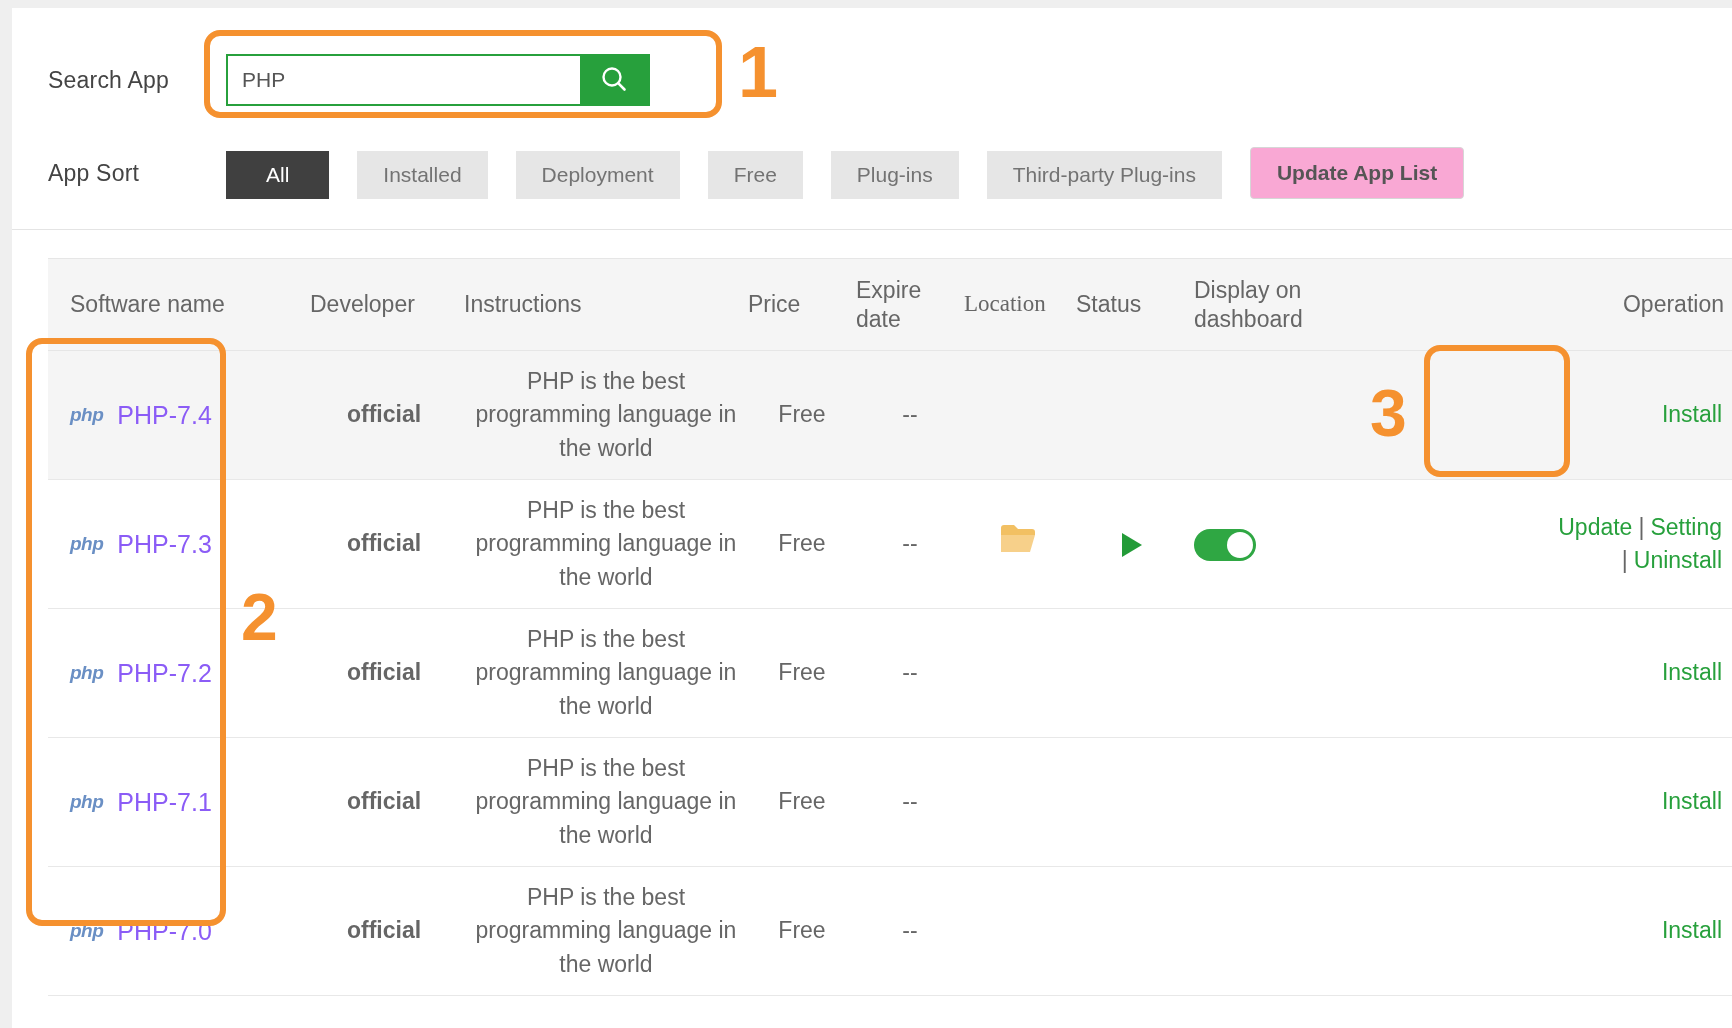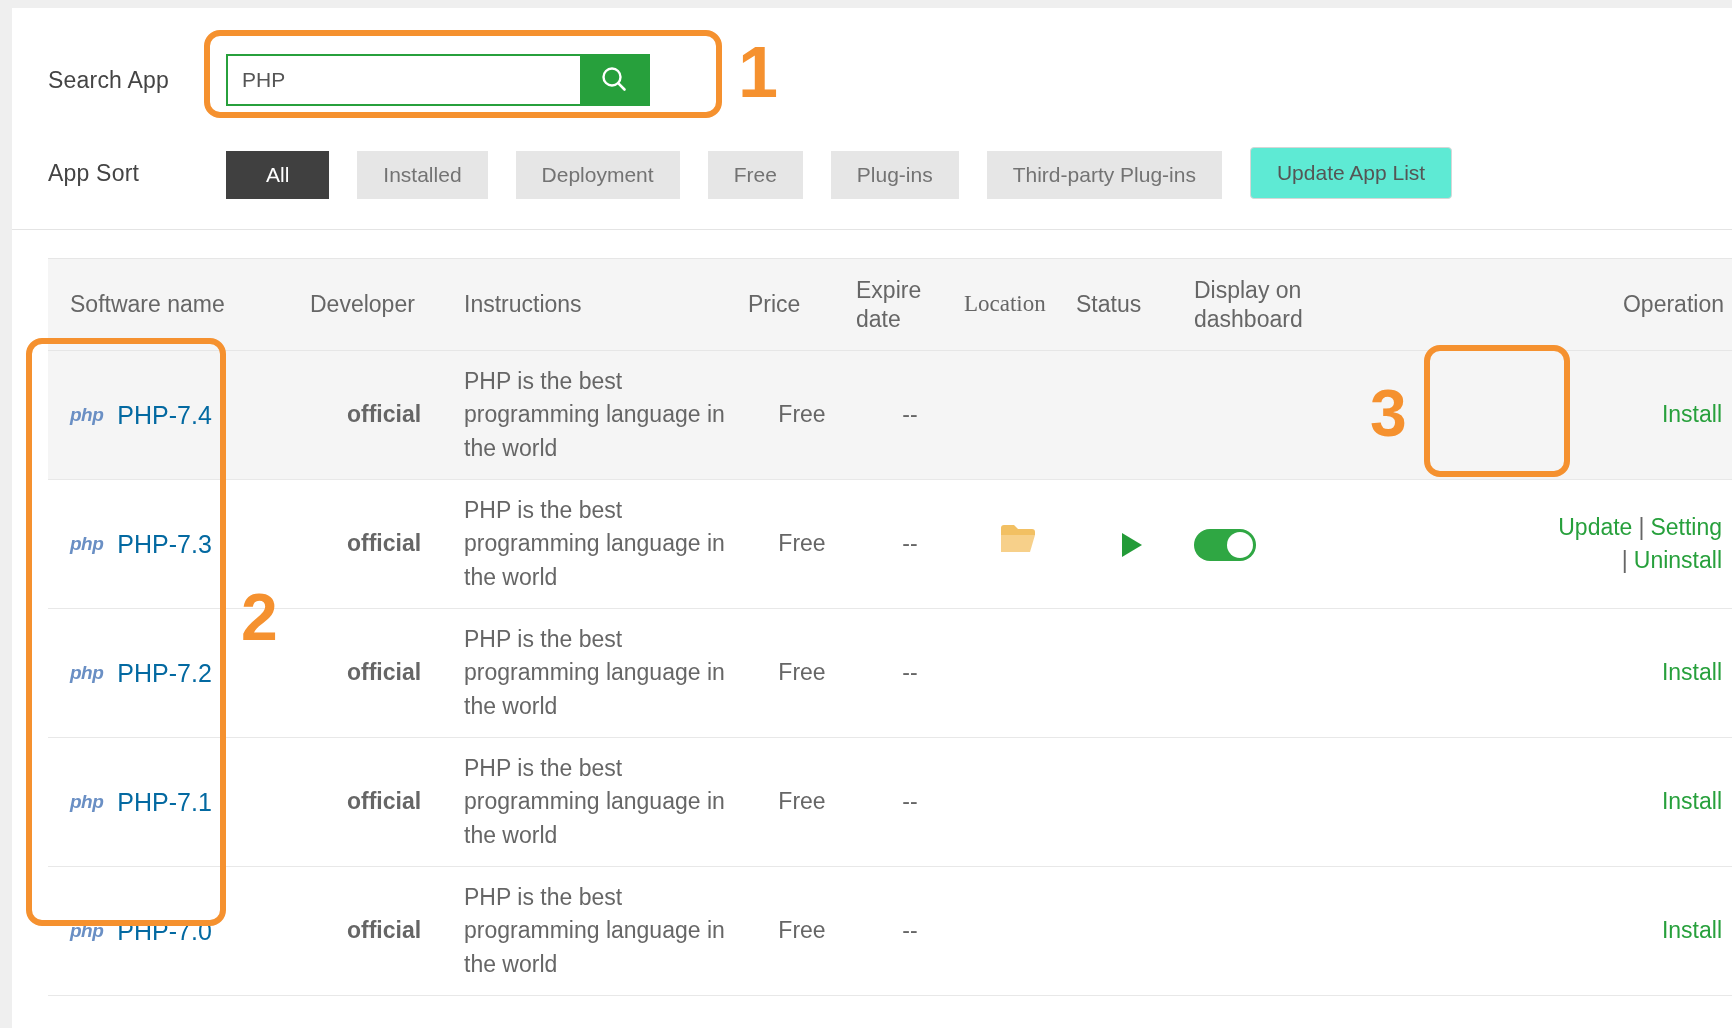--- a/index.html
+++ b/index.html
@@ -80,27 +80,28 @@
     font-size:21px;
     font-family:"Liberation Sans", sans-serif;
     padding:0 26px;
     margin-right:28px;
     cursor:pointer;
     white-space:nowrap;
     display:flex; align-items:center; justify-content:center;
   }
   .sort-btn.active{ background:#404040; color:#fff; padding:0 40px; }
   .sort-btn.outline{
-    background:#5eead4;
+    background:#f9a8d4;
     border:1px solid #d6d6d6;
     border-radius:4px;
     color:#555;
     height:52px;
     margin-right:0;
     padding:0 26px;
+    font-weight:bold;
   }
 
   
   .table-wrap{
     padding:28px 0 0 36px;
     position:relative;
   }
   table.apps{
     width:1700px;
     border-collapse:collapse;
@@ -124,21 +125,21 @@
     color:#666;
     vertical-align:middle;
     line-height:1.45;
     padding:14px 0;
     height:118px;
   }
   tr.row-hover td{ background:#f5f5f5; }
 
   .col-name   { width:262px; padding-left:22px !important; }
   .col-dev    { width:148px; text-align:center;font-weight:bold; }
-  .col-instr  { width:290px; padding-left:6px !important; }
+  .col-instr  { width:290px; padding-left:6px !important;text-align:center; }
   .col-price  { width:108px; text-align:center !important; }
   .col-expire { width:108px; text-align:center !important; }
   .col-loc    { width:112px; text-align:center !important;font-family:Liberation Serif, serif; }
   .col-status { width:112px; text-align:center !important; }
   .col-dash   { width:160px; padding-left:6px !important; }
   .col-oper   { width:400px; text-align:right !important; padding-right:26px !important; }
 
   th.col-name  { padding-left:22px !important; }
   th.col-dev   { text-align:left !important; }
   th.col-price { text-align:left !important; }
@@ -150,21 +151,21 @@
   .php-badge{
     display:inline-block;
     font-style:italic;
     font-weight:bold;
     color:#6a8fc4;
     font-size:19px;
     margin-right:14px;
     vertical-align:middle;
     letter-spacing:-.5px;
   }
-  .name-text{ vertical-align:middle; font-size:25px; color:#0369a1; }
+  .name-text{ vertical-align:middle; font-size:25px; color:#8b5cf6; }
 
   .link{
     color:#27a03c;
     text-decoration:none;
     cursor:pointer;
   }
   .sep{ color:#666; margin:0 6px; }
 
   .toggle{
     display:inline-block;

